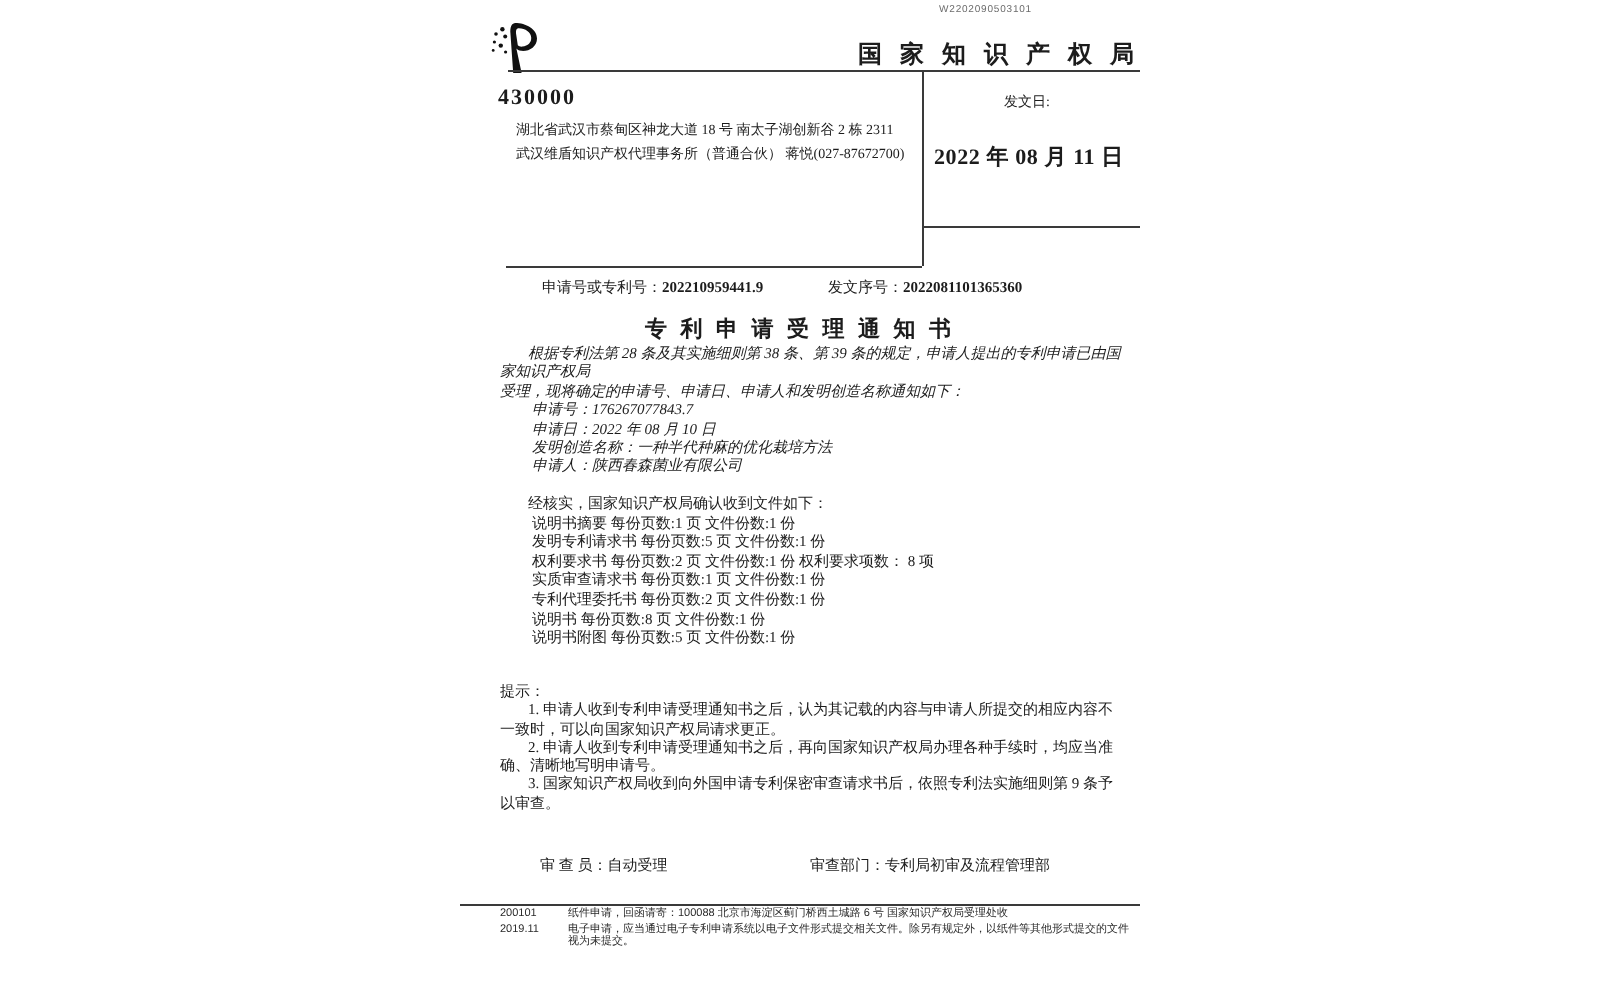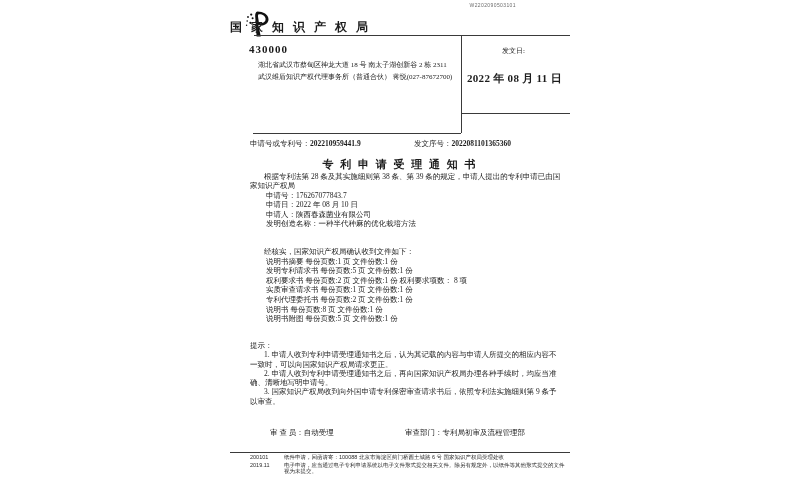--- a/index.html
+++ b/index.html
@@ -4,43 +4,43 @@
 <style>
   * { margin: 0; padding: 0; box-sizing: border-box; }
   html, body { width: 800px; height: 500px; background: #ffffff; overflow: hidden; }
   body { font-family: "Liberation Serif", "DejaVu Serif", serif; color: #1c1c1c; }
   .page { position: relative; width: 340px; height: 500px; margin: 0 auto; background: #fff; }
 
   .barcode-no { position: absolute; top: 2px; right: 54px; font-size: 5px; color: #6b6b6b; letter-spacing: 0.4px; font-family: "Liberation Sans", sans-serif; }
 
   .logo { position: absolute; left: 14px; top: 10px; width: 30px; height: 27px; }
 
-  .agency-title { position: absolute; top: 19px; left: 0; right: 0; text-align: left; font-size: 12px; font-weight: bold; letter-spacing: 3px; }
+  .agency-title { position: absolute; top: 19px; left: 0; right: 0; text-align: right; font-size: 12px; font-weight: bold; letter-spacing: 3px; }
 
   .rule-header { position: absolute; top: 35px; left: 24px; right: 0; height: 1px; background: #3a3a3a; }
   .rule-vert   { position: absolute; top: 35px; left: 231px; width: 1px; height: 98px; background: #3a3a3a; }
   .rule-boxbot { position: absolute; top: 113px; left: 231px; right: 0; height: 1px; background: #3a3a3a; }
   .rule-addr   { position: absolute; top: 133px; left: 23px; width: 208px; height: 1px; background: #3a3a3a; }
   .rule-footer { position: absolute; top: 452px; left: 0; right: 0; height: 1px; background: #3a3a3a; }
 
   .postcode { position: absolute; left: 19px; top: 43px; font-size: 11px; font-weight: bold; letter-spacing: 1px; }
   .address  { position: absolute; left: 28px; top: 60px; width: 212px; font-size: 7px; line-height: 11.5px; }
 
   .dispatch-label { position: absolute; left: 240px; top: 46px; font-size: 7px; margin-left: 32px; }
   .dispatch-date  { position: absolute; left: 237px; top: 71px; font-size: 11px; font-weight: bold; letter-spacing: 0.3px; }
 
   .ref-row { position: absolute; top: 139px; left: 0; right: 0; font-size: 7.5px; }
-  .ref-left  { position: absolute; left: 20px; }
+  .ref-left  { position: absolute; left: 41px; }
   .ref-right { position: absolute; left: 184px; }
   .ref-row b { font-weight: bold; }
 
   .doc-title { position: absolute; top: 157px; left: 0; right: 0; text-align: center; font-size: 11px; font-weight: bold; letter-spacing: 2px; }
 
   .body-block { position: absolute; left: 20px; right: 8px; font-size: 7.5px; line-height: 9.4px; }
-  .blk-para   { top: 172px; }
+  .blk-para   { top: 172px; font-style: italic; }
   .blk-para .indent { text-indent: 14px; }
   .blk-para .field  { padding-left: 16px; }
   .blk-confirm { top: 236px; line-height: 9.6px; }
   .blk-confirm .indent { text-indent: 14px; margin-top: 11px; }
   .blk-confirm .doc-item { padding-left: 16px; }
   .blk-notes { top: 341px; line-height: 9.3px; }
   .blk-notes .note { text-indent: 14px; }
 
   .signoff { position: absolute; top: 428px; left: 0; right: 0; font-size: 7.5px; }
   .signoff .examiner { position: absolute; left: 40px; text-align: right; }
@@ -92,24 +92,25 @@
 
   <div class="ref-row">
     <span class="ref-left"><span>申请号或专利号：</span><b>202210959441.9</b></span>
     <span class="ref-right"><span>发文序号：</span><b>2022081101365360</b></span>
   </div>
 
   <div class="doc-title">专 利 申 请 受 理 通 知 书</div>
 
   <div class="body-block blk-para">
     <div class="indent">根据专利法第 28 条及其实施细则第 38 条、第 39 条的规定，申请人提出的专利申请已由国家知识产权局</div>
+    <div>受理，现将确定的申请号、申请日、申请人和发明创造名称通知如下：</div>
     <div class="field">申请号：176267077843.7</div>
     <div class="field">申请日：2022 年 08 月 10 日</div>
+    <div class="field">发明创造名称：一种半代种麻的优化栽培方法</div>
     <div class="field">申请人：陕西春森菌业有限公司</div>
-    <div class="field">发明创造名称：一种半代种麻的优化栽培方法</div>
   </div>
 
   <div class="body-block blk-confirm">
     <div class="indent">经核实，国家知识产权局确认收到文件如下：</div>
     <div class="doc-item">说明书摘要 每份页数:1 页 文件份数:1 份</div>
     <div class="doc-item">发明专利请求书 每份页数:5 页 文件份数:1 份</div>
     <div class="doc-item">权利要求书 每份页数:2 页 文件份数:1 份  权利要求项数：  8 项</div>
     <div class="doc-item">实质审查请求书 每份页数:1 页 文件份数:1 份</div>
     <div class="doc-item">专利代理委托书 每份页数:2 页 文件份数:1 份</div>
     <div class="doc-item">说明书 每份页数:8 页 文件份数:1 份</div>

